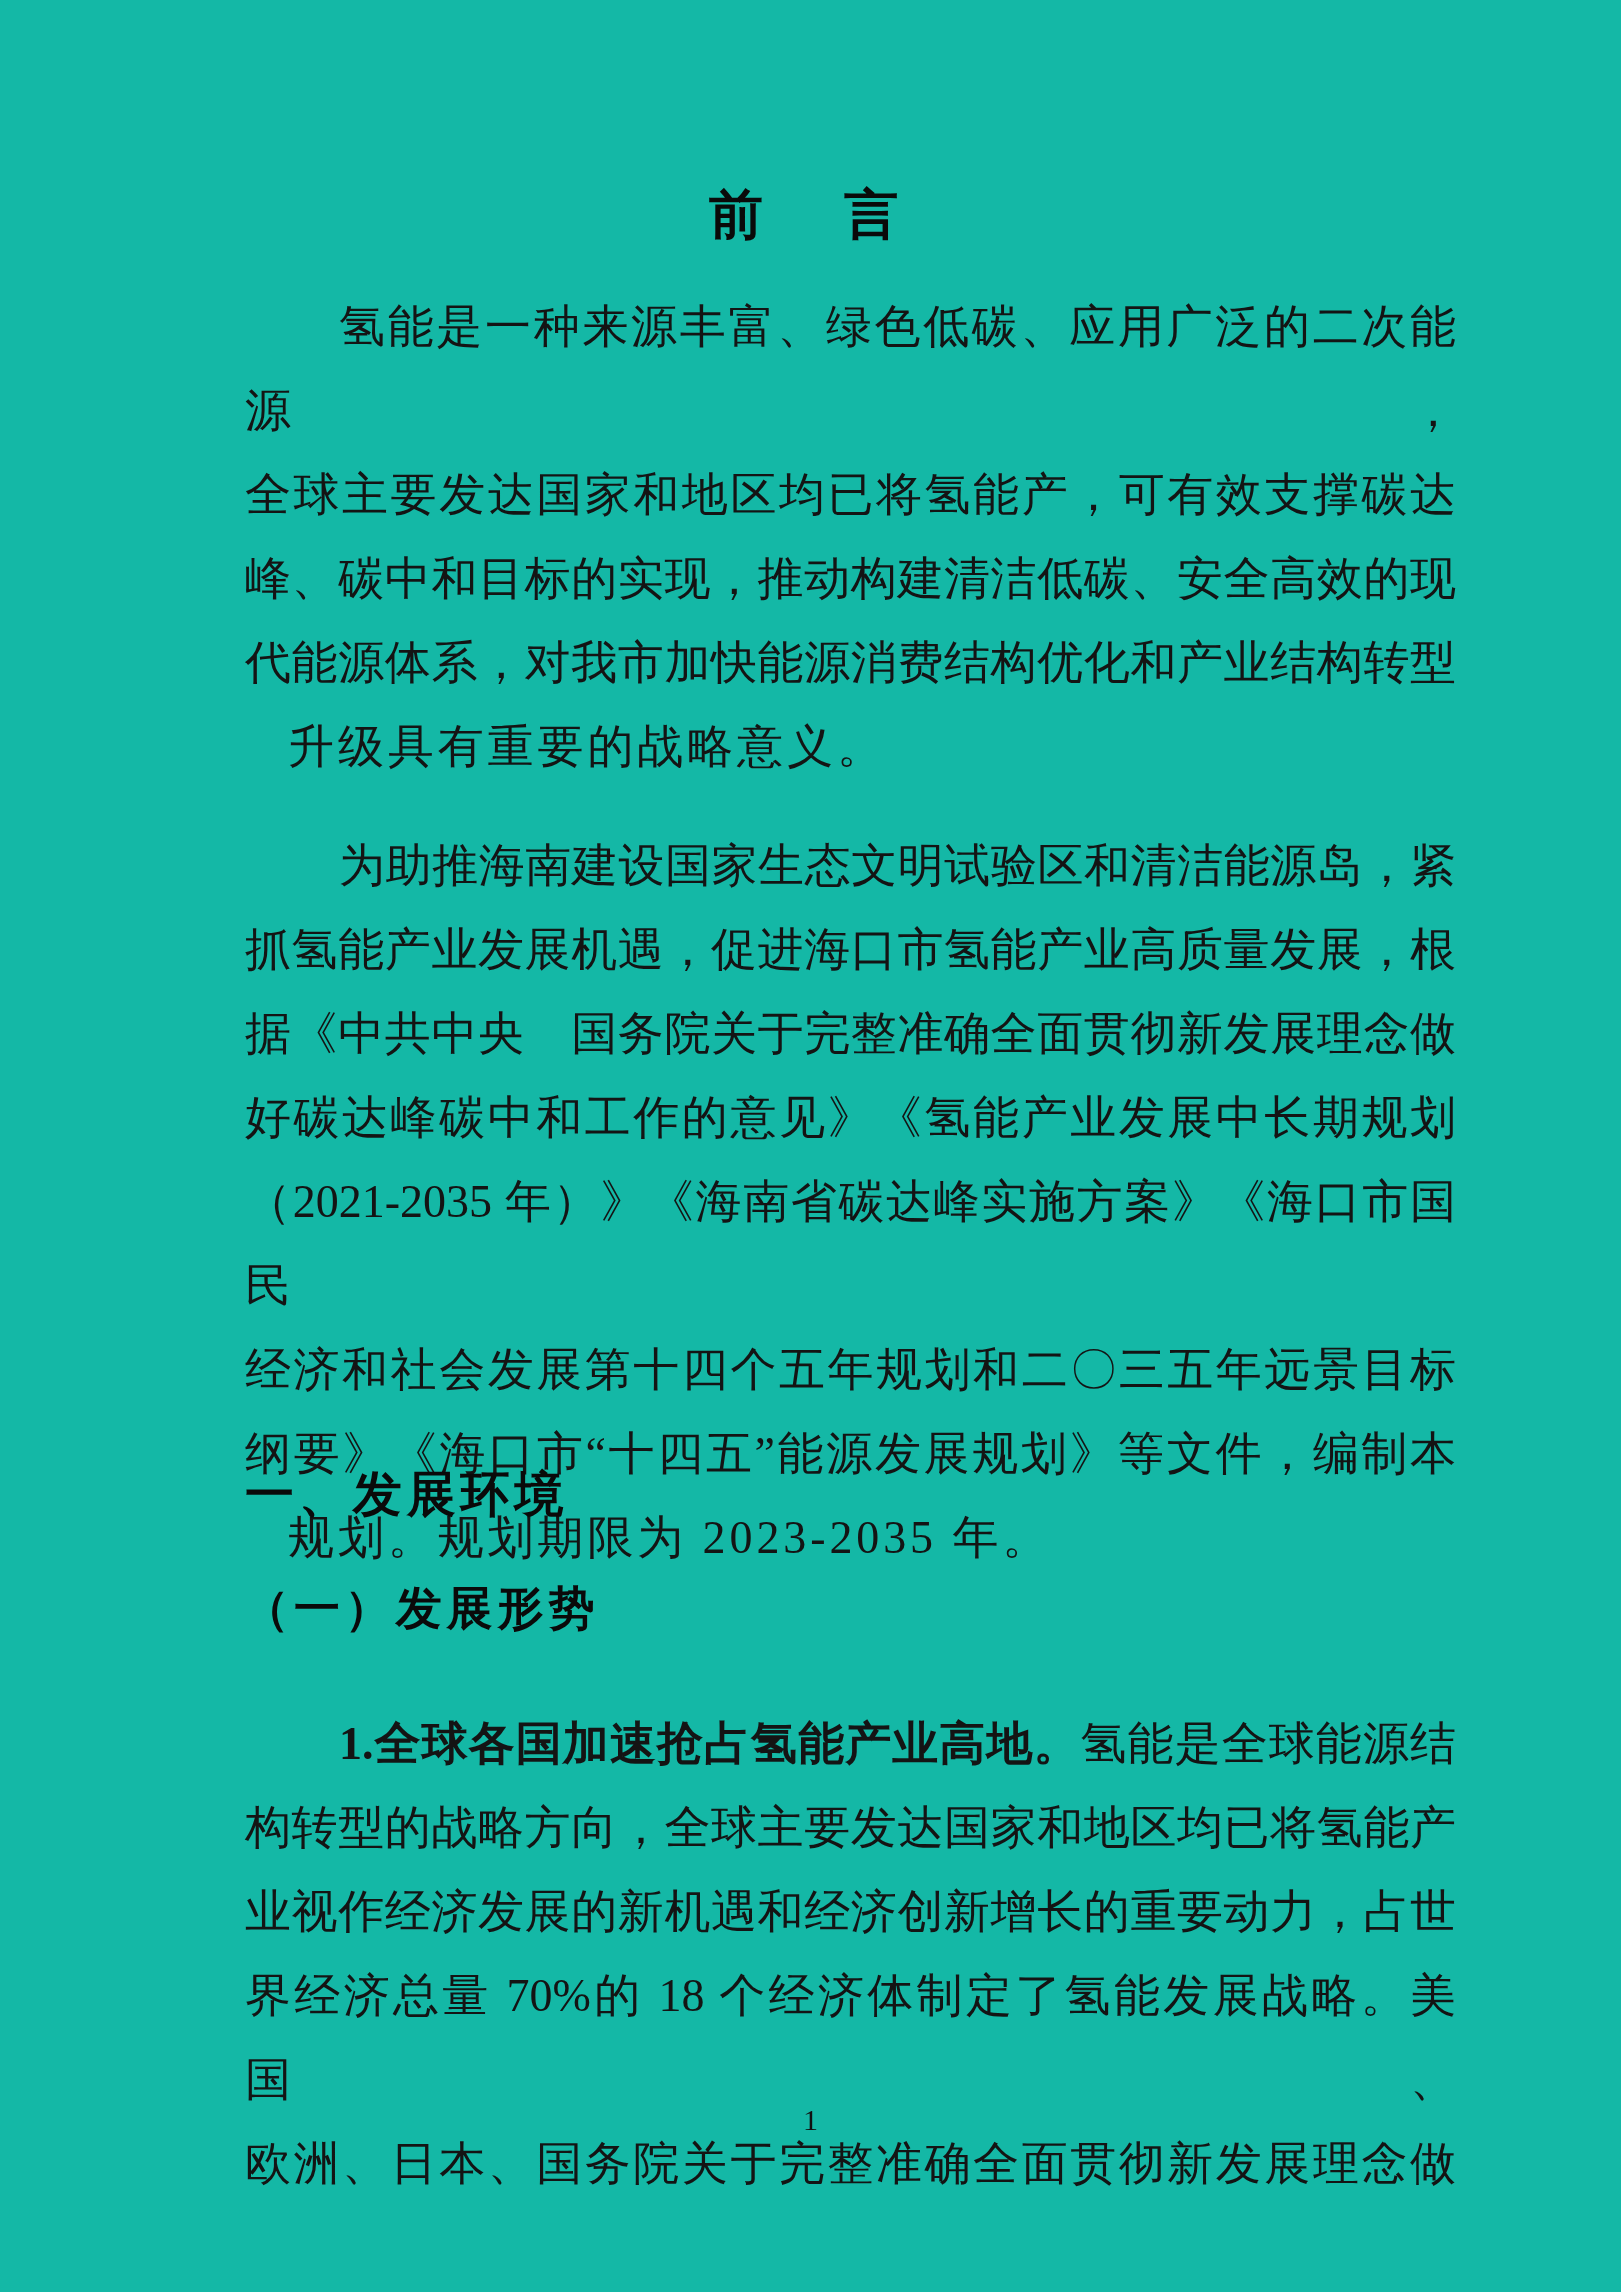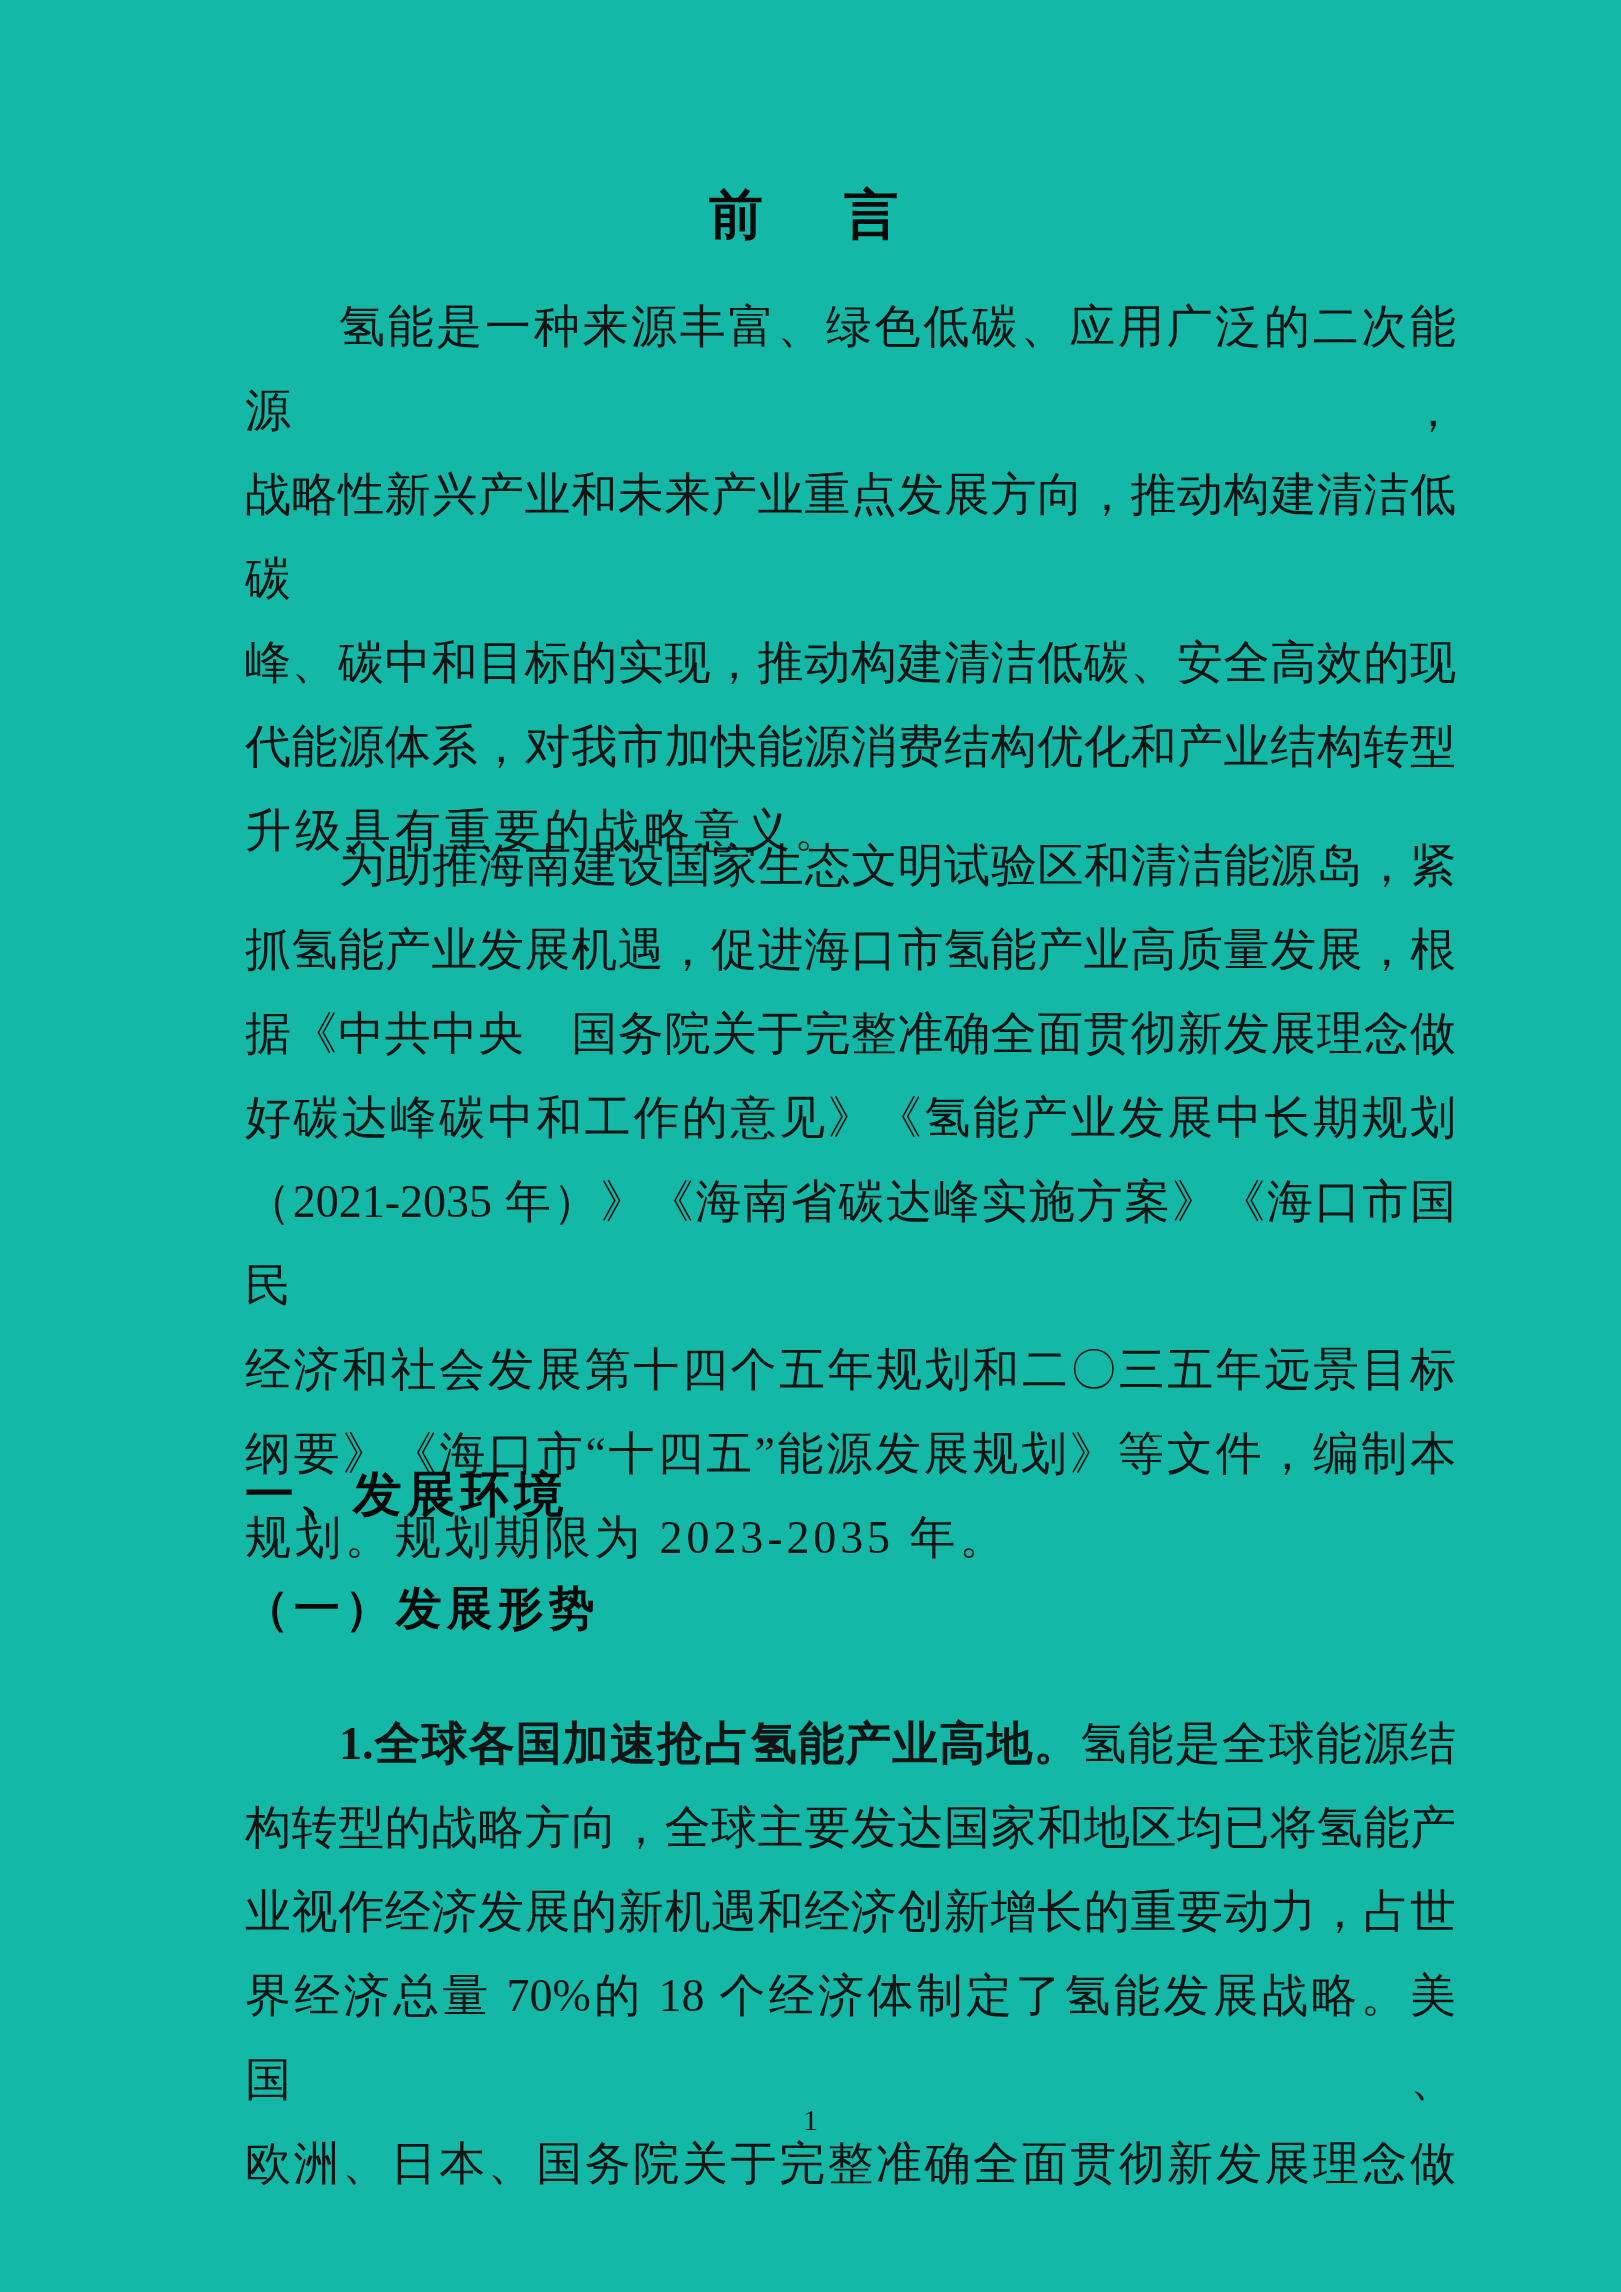--- a/index.html
+++ b/index.html
@@ -38,20 +38,21 @@
   .line { width: 100%; white-space: nowrap; }
   .line.just {
     white-space: normal;
     text-align: justify;
     text-align-last: justify;
   }
   .line.short {
     text-align: right;
     text-align-last: left;
     letter-spacing: 3.9px;
+    margin-left: 43px;
   }
   .indent { text-indent: 94px; }
   .bold-lead { font-weight: bold; }
   #para1 { top: 285px; }
   #para2 { top: 824px; }
   #para3 { top: 1702px; }
   .h-major {
     position: absolute;
     left: 245px;
     top: 1462px;
@@ -84,21 +85,21 @@
 </style>
 </head>
 <body>
 
 <div class="page">
 
   <div class="doc-title">前　言</div>
 
   <div class="para" id="para1">
     <div class="line just indent">氢能是一种来源丰富、绿色低碳、应用广泛的二次能源，</div>
-    <div class="line just">战略性新兴产业和未来产业重点发展方向，推动构建清洁低碳</div>
+    <div class="line just">全球主要发达国家和地区均已将氢能产，可有效支撑碳达</div>
     <div class="line just">峰、碳中和目标的实现，推动构建清洁低碳、安全高效的现</div>
     <div class="line just">代能源体系，对我市加快能源消费结构优化和产业结构转型</div>
     <div class="line short">升级具有重要的战略意义。</div>
   </div>
 
   <div class="para" id="para2">
     <div class="line just indent">为助推海南建设国家生态文明试验区和清洁能源岛，紧</div>
     <div class="line just">抓氢能产业发展机遇，促进海口市氢能产业高质量发展，根</div>
     <div class="line just">据《中共中央　国务院关于完整准确全面贯彻新发展理念做</div>
     <div class="line just">好碳达峰碳中和工作的意见》《氢能产业发展中长期规划</div>

